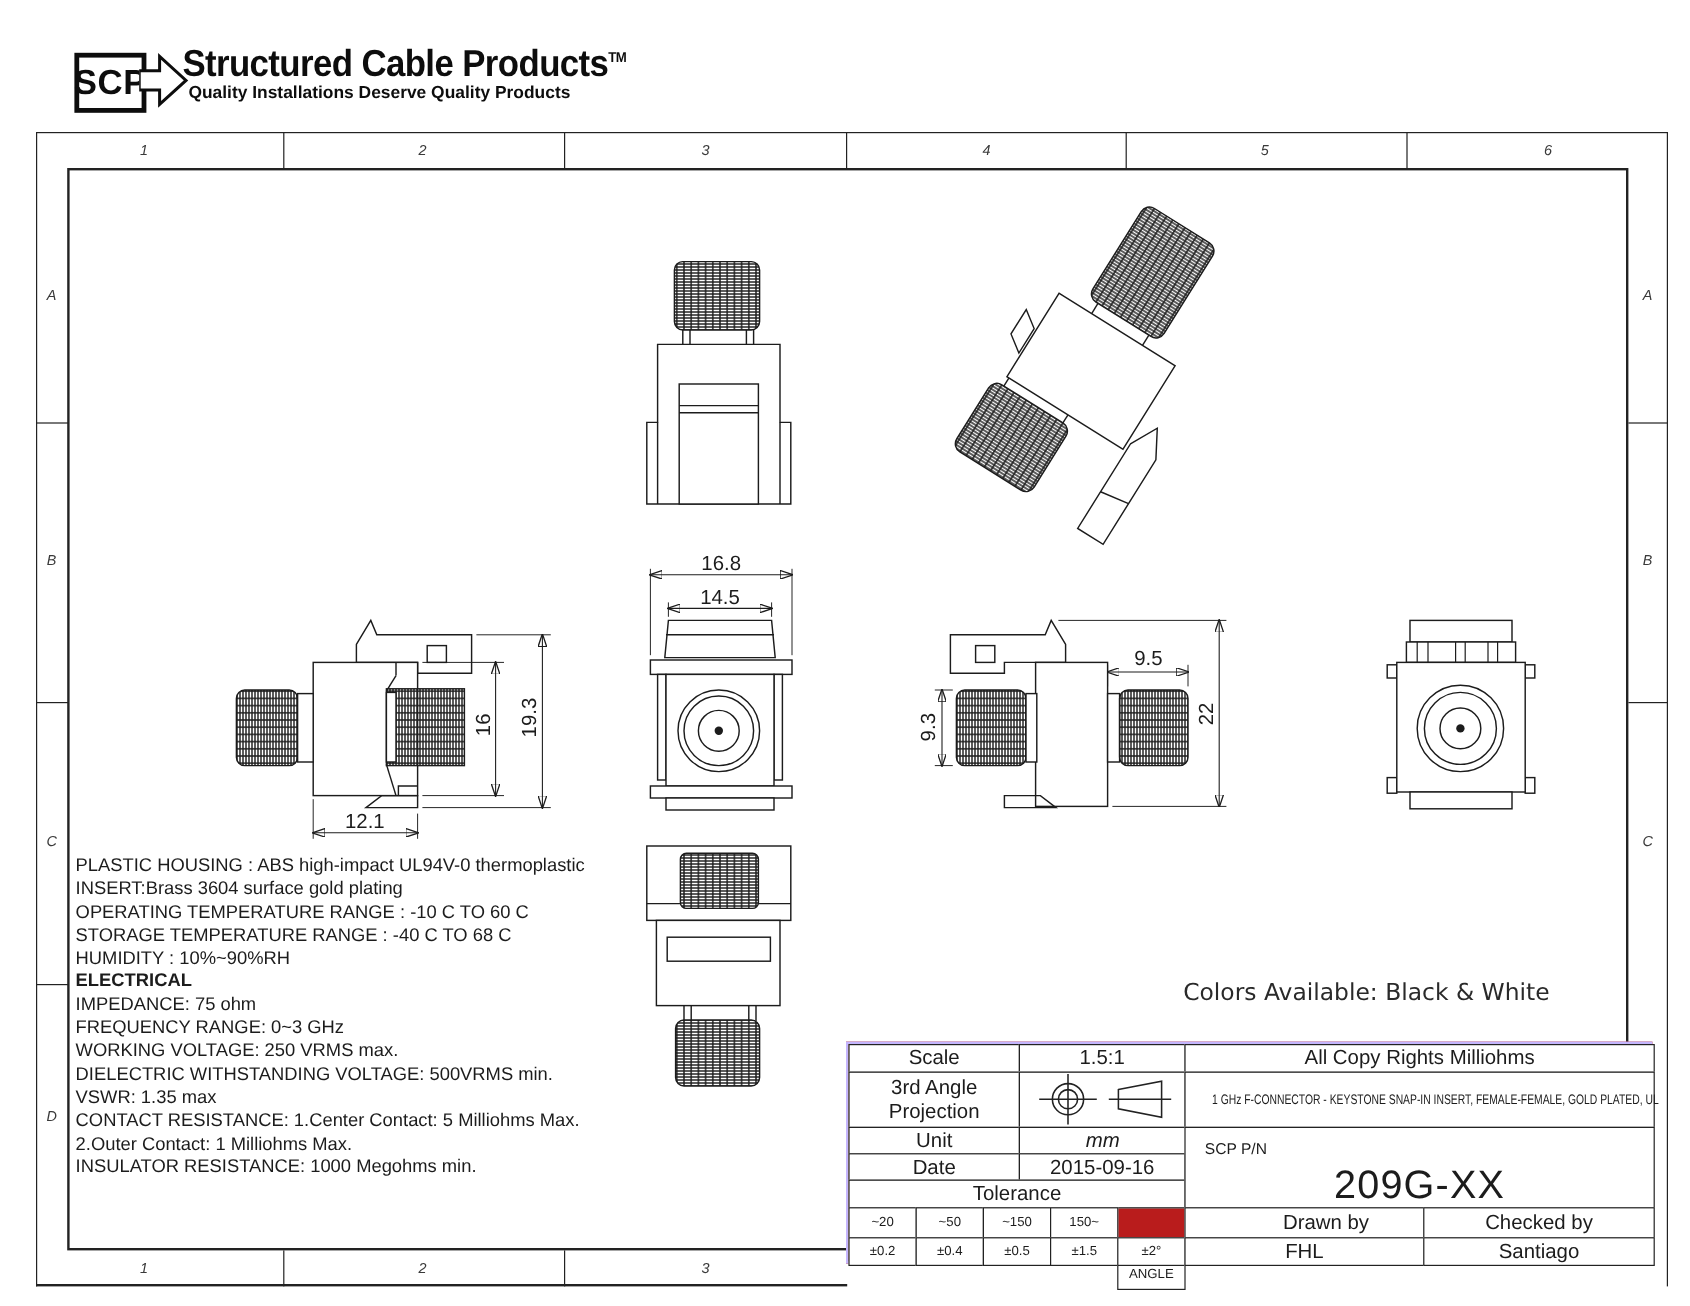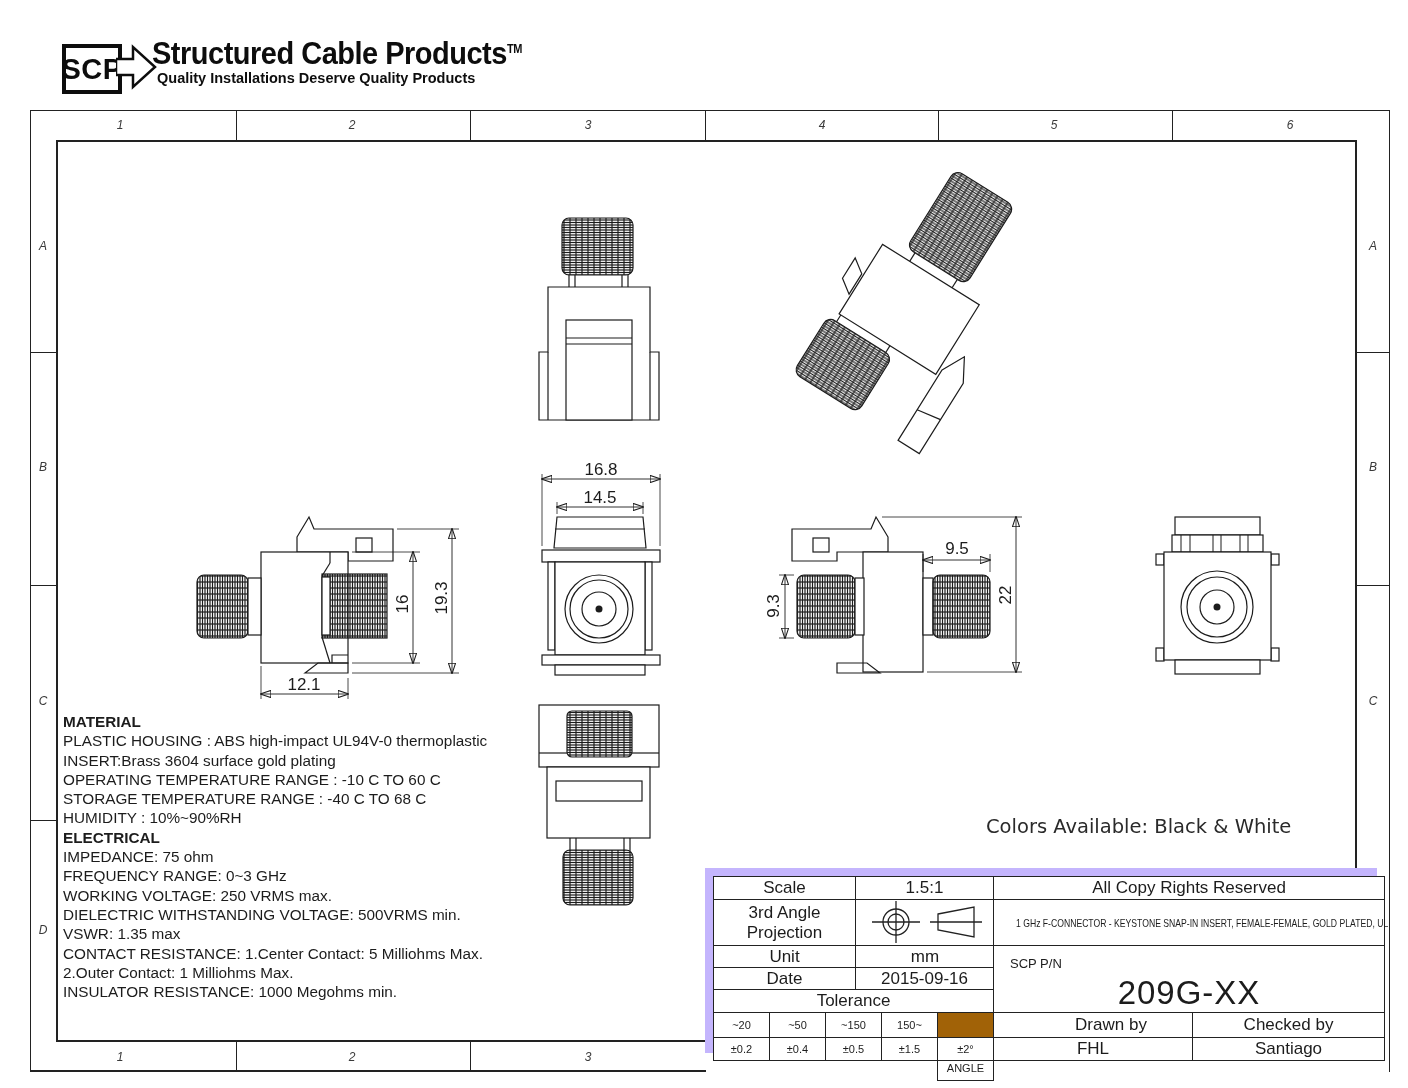--- a/index.html
+++ b/index.html
@@ -47,21 +47,21 @@
   
   #specs{position:absolute;left:63px;top:712px;width:480px;z-index:3;font-size:15.3px;line-height:19.3px;}
   .spec-line{white-space:nowrap;}
   .spec-line.bold{font-weight:bold;}
 
   #colors-note{position:absolute;left:986px;top:815px;z-index:3;font-size:19.5px;
                font-family:"DejaVu Sans",sans-serif;color:#2a2a2a;white-space:nowrap;}
 
   
   #title-block{position:absolute;left:705px;top:868px;width:672px;height:185px;z-index:4;
-               background:#a16207;border:8px solid #c4b5fd;box-sizing:border-box;}
+               background:#b91c1c;border:2px solid #c4b5fd;box-sizing:border-box;}
   .tb-cell{position:absolute;border:1px solid #222;background:#fff;box-sizing:border-box;
            display:flex;align-items:center;justify-content:center;font-size:17px;white-space:nowrap;}
   .tb-small{font-size:11px;}
   #tb-desc span{font-size:11.5px;transform:scaleX(.75);transform-origin:left center;}
   #tb-desc{justify-content:flex-start;padding-left:22px;}
   #tb-pn-cell{flex-direction:row;align-items:flex-end;}
   #tb-pn-label{position:absolute;left:16px;top:10px;font-size:13px;}
   #tb-pn-value{font-size:33px;letter-spacing:1px;}
   #tb-proj-label{flex-direction:column;line-height:20px;}
 </style>
@@ -268,21 +268,20 @@
   <span class="dim-label" style="left:601px;top:470px;">16.8</span>
   <span class="dim-label" style="left:600px;top:498px;">14.5</span>
   <span class="dim-label rot" style="left:403px;top:604px;">16</span>
   <span class="dim-label rot" style="left:442px;top:598px;">19.3</span>
   <span class="dim-label" style="left:304px;top:685px;">12.1</span>
   <span class="dim-label" style="left:957px;top:549px;">9.5</span>
   <span class="dim-label rot" style="left:774px;top:606px;">9.3</span>
   <span class="dim-label rot" style="left:1006px;top:595px;">22</span>
 
   <div id="specs">
-    <div class="spec-line bold">MATERIAL</div>
     <div class="spec-line">PLASTIC HOUSING : ABS high-impact UL94V-0 thermoplastic</div>
     <div class="spec-line">INSERT:Brass 3604 surface gold plating</div>
     <div class="spec-line">OPERATING TEMPERATURE RANGE : -10 C TO 60 C</div>
     <div class="spec-line">STORAGE TEMPERATURE RANGE : -40 C TO 68 C</div>
     <div class="spec-line">HUMIDITY : 10%~90%RH</div>
     <div class="spec-line bold">ELECTRICAL</div>
     <div class="spec-line">IMPEDANCE: 75 ohm</div>
     <div class="spec-line">FREQUENCY RANGE: 0~3 GHz</div>
     <div class="spec-line">WORKING VOLTAGE: 250 VRMS max.</div>
     <div class="spec-line">DIELECTRIC WITHSTANDING VOLTAGE: 500VRMS min.</div>
@@ -290,21 +289,21 @@
     <div class="spec-line">CONTACT RESISTANCE: 1.Center Contact: 5 Milliohms Max.</div>
     <div class="spec-line">2.Outer Contact: 1 Milliohms Max.</div>
     <div class="spec-line">INSULATOR RESISTANCE: 1000 Megohms min.</div>
   </div>
 
   <div id="colors-note">Colors Available: Black &amp; White</div>
 
   <div id="title-block">
     <div class="tb-cell" style="left:0;top:0;width:143px;height:24px;">Scale</div>
     <div class="tb-cell" style="left:142px;top:0;width:139px;height:24px;">1.5:1</div>
-    <div class="tb-cell" style="left:280px;top:0;width:392px;height:24px;">All Copy Rights Reserved</div>
+    <div class="tb-cell" style="left:280px;top:0;width:392px;height:24px;">All Copy Rights Milliohms</div>
 
     <div id="tb-proj-label" class="tb-cell" style="left:0;top:23px;width:143px;height:47px;">
       <span>3rd Angle</span>
       <span>Projection</span>
     </div>
     <div class="tb-cell" style="left:142px;top:23px;width:139px;height:47px;">
       <svg width="139" height="47">
         <g stroke="#222" fill="none" stroke-width="1.3">
           <circle cx="40" cy="23" r="13"></circle>
           <circle cx="40" cy="23" r="8"></circle>
@@ -313,21 +312,21 @@
           <polygon points="82,15 118,8 118,38 82,31"></polygon>
           <line x1="74" y1="23" x2="126" y2="23"></line>
         </g>
       </svg>
     </div>
     <div id="tb-desc" class="tb-cell" style="left:280px;top:23px;width:392px;height:47px;">
       <span>1 GHz F-CONNECTOR - KEYSTONE SNAP-IN INSERT, FEMALE-FEMALE, GOLD PLATED, UL</span>
     </div>
 
     <div class="tb-cell" style="left:0;top:69px;width:143px;height:23px;">Unit</div>
-    <div class="tb-cell" style="left:142px;top:69px;width:140px;height:23px;">mm</div>
+    <div class="tb-cell" style="left:142px;top:69px;width:140px;height:23px;font-style:italic;">mm</div>
     <div class="tb-cell" style="left:0;top:91px;width:143px;height:23px;">Date</div>
     <div class="tb-cell" style="left:142px;top:91px;width:139px;height:23px;">2015-09-16</div>
     <div class="tb-cell" style="left:0;top:113px;width:281px;height:24px;">Tolerance</div>
 
     <div id="tb-pn-cell" class="tb-cell" style="left:280px;top:69px;width:392px;height:68px;">
       <span id="tb-pn-label">SCP P/N</span>
       <span id="tb-pn-value">209G-XX</span>
     </div>
 
     <div class="tb-cell tb-small" style="left:0;top:136px;width:57px;height:26px;">~20</div>

